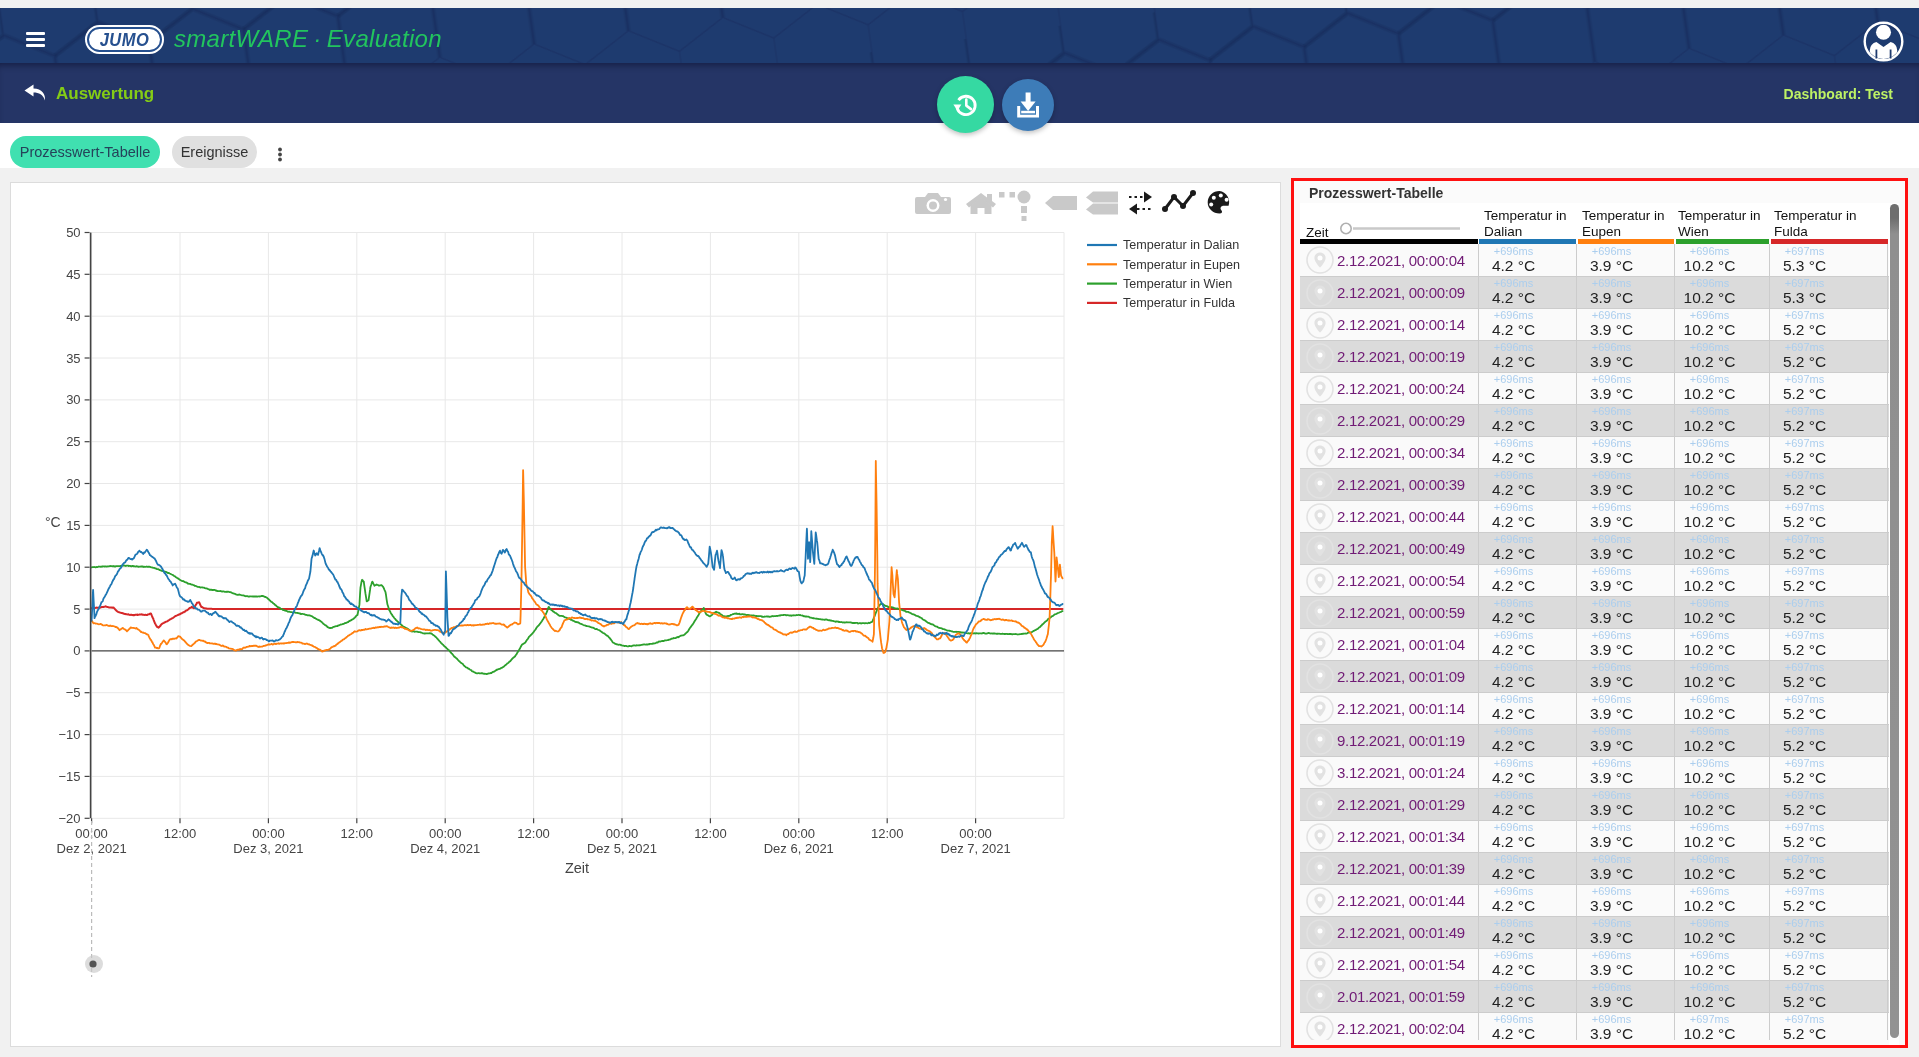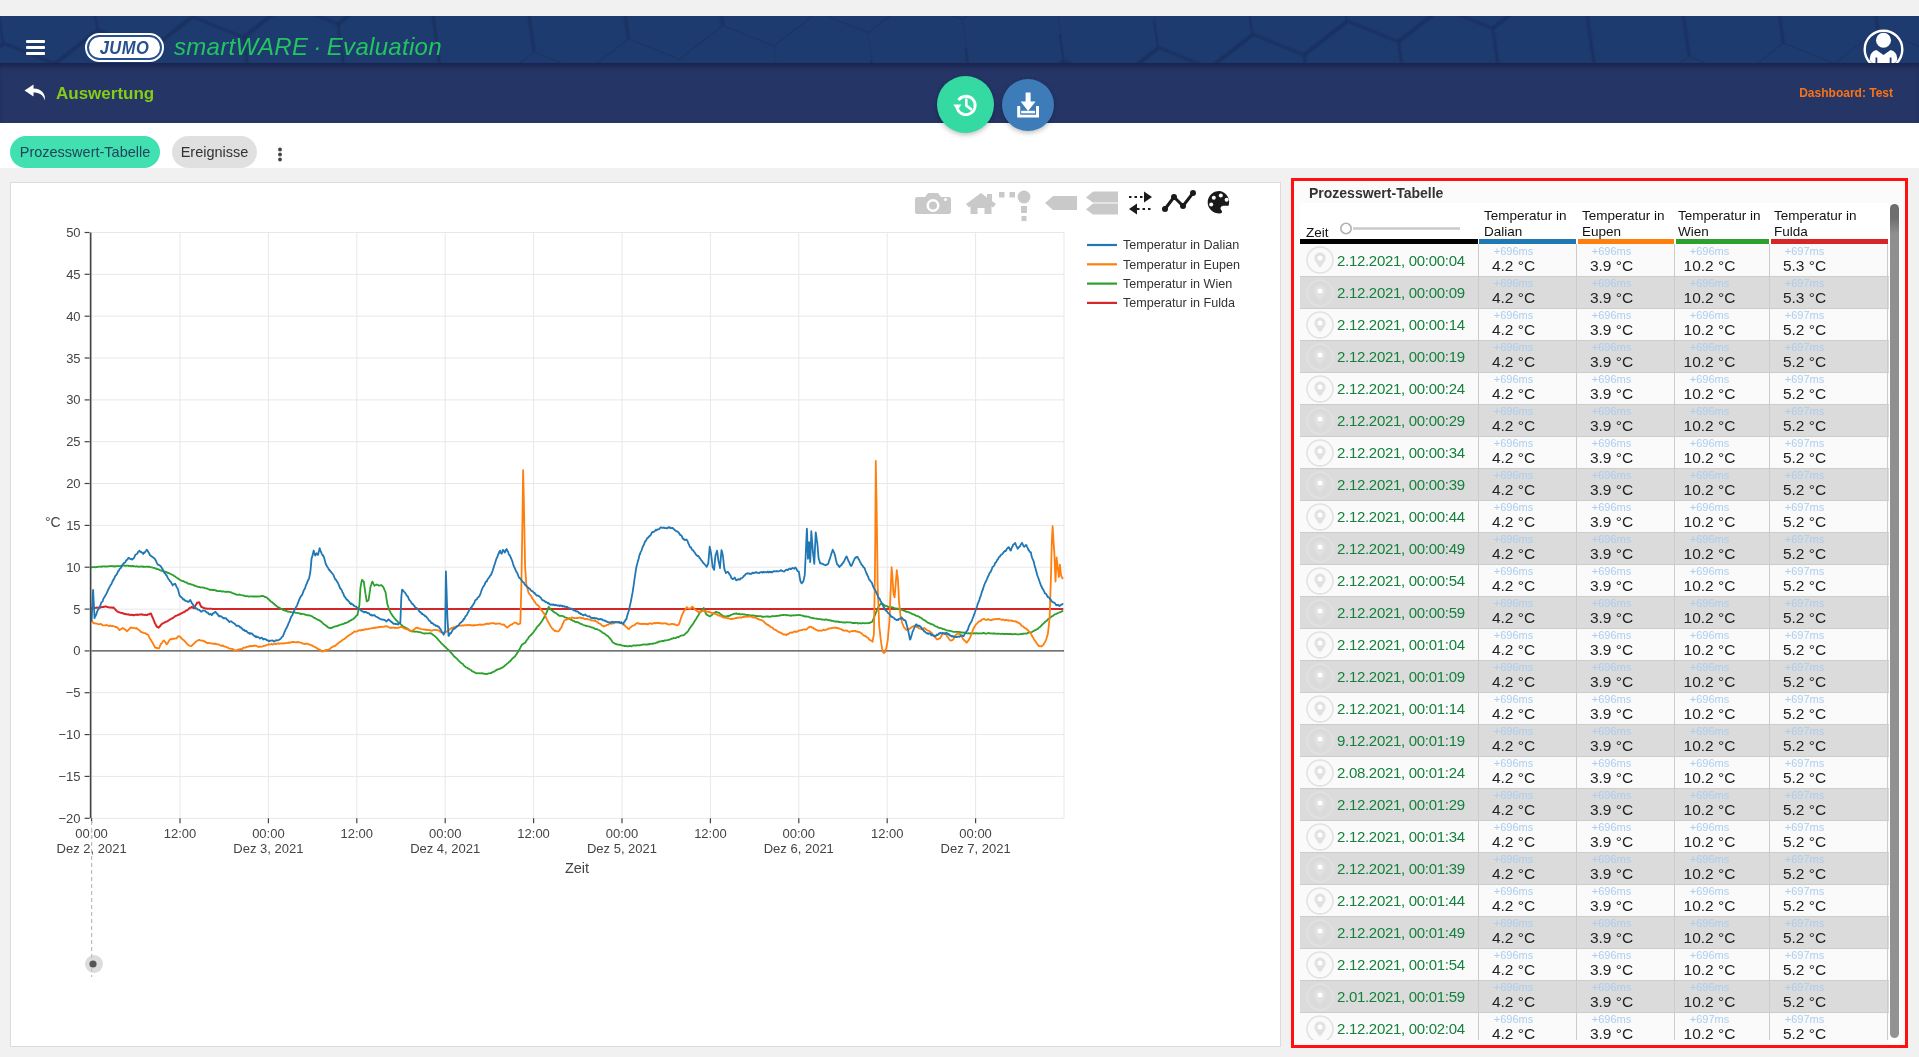--- a/index.html
+++ b/index.html
@@ -1,49 +1,49 @@
 <!DOCTYPE html>
 <html lang="de"><head><meta charset="utf-8"><title>smartWARE Evaluation</title>
 <style>
 *{margin:0;padding:0;box-sizing:border-box}
 html,body{width:1919px;height:1057px;overflow:hidden}
 body{font-family:"Liberation Sans",sans-serif;background:#f1f1f1;position:relative}
-#bar1{position:absolute;left:0;top:16px;width:1919px;height:77px;background:#1e3b6f;overflow:hidden}
+#bar1{position:absolute;left:0;top:8px;width:1919px;height:77px;background:#1e3b6f;overflow:hidden}
 #bar2{position:absolute;left:0;top:63px;width:1919px;height:60px;background:#253566;box-shadow:inset 0 6px 7px -4px rgba(0,0,25,.45)}
 #chipstrip{position:absolute;left:0;top:123px;width:1919px;height:45px;background:#fff}
 #burger{position:absolute;left:26px;top:24px;width:19px;height:15px}
 #burger span{position:absolute;left:0;width:19px;height:2.6px;background:#fff;border-radius:1px}
 #logo{position:absolute;left:87px;top:19px;width:75px;height:25px;background:#fff;border:2.5px solid #26508f;border-radius:12.5px;box-shadow:0 0 0 2px #fff;display:flex;align-items:center;justify-content:center}
 #logo b{color:#26508f;font-size:16.5px;font-style:italic;letter-spacing:.5px;transform:scaleY(1.1)}
 #apptitle{position:absolute;left:174px;top:17px;color:#22c55e;font-size:24px;font-style:italic;letter-spacing:.3px}
 #avatar{position:absolute;left:1863px;top:13px}
 #back{position:absolute;left:24px;top:21px}
 #bar2 .t{position:absolute;left:56px;top:21px;color:#84cc16;font-size:17px;font-weight:bold}
-#dash{position:absolute;right:26px;top:23px;color:#f97316;font-size:12px;font-weight:bold}
+#dash{position:absolute;right:26px;top:23px;color:#bef264;font-size:14px;font-weight:bold}
 .chip{position:absolute;top:13px;height:32px;border-radius:16.5px;display:flex;align-items:center;justify-content:center;font-size:14.5px}
 #chip1{left:10px;width:150px;background:#40e0b0;color:#25435a}
 #chip2{left:172px;width:85px;background:#e0e0e0;color:#333}
 #dots{position:absolute;left:277px;top:23.5px}
 #btng{position:absolute;left:937px;top:76px;width:57px;height:57px;border-radius:50%;background:#35d9a2;box-shadow:0 2px 5px rgba(0,0,0,.25)}
 #btnb{position:absolute;left:1002px;top:79px;width:52px;height:52px;border-radius:50%;background:#3d7cb8;box-shadow:0 2px 5px rgba(0,0,0,.25)}
 #chartcard{position:absolute;left:10px;top:182px;width:1271px;height:865px;background:#fff;border:1px solid #dcdcdc}
 #tpanel{position:absolute;left:1291px;top:178px;width:617px;height:870px;background:#fbfbfb;border:3px solid #f11}
 #ttitle{position:absolute;left:1309px;top:185px;font-size:14px;font-weight:bold;color:#333}
 #thead{position:absolute;left:1300px;top:203px;width:589px;height:41px;background:#fff}
 #thead .zeit{position:absolute;left:6px;top:22px;font-size:13.5px;color:#111}
 #thead .hc{position:absolute;top:5px;font-size:13.5px;color:#111;line-height:15.5px}
 .bar{position:absolute;bottom:0;height:5px}
 #tbl{position:absolute;left:1300px;top:244px;width:589px;height:796px;overflow:hidden}
 .r{display:flex;height:32px;border-top:1px solid #ccc}
 .r:first-child{border-top:none;height:32px}
 .ro{background:#fafafa}
 .re{background:#dbdbdb}
 .cz{width:178px;display:flex;align-items:center}
 .pin{margin-left:6px;flex:none}
-.cz span{margin-left:3px;font-size:15px;letter-spacing:-.3px;color:#15803d;white-space:nowrap}
+.cz span{margin-left:3px;font-size:15px;letter-spacing:-.3px;color:#701a75;white-space:nowrap}
 .cv{display:flex;flex-direction:column;align-items:flex-start;justify-content:center;border-left:1px solid #ccc}
 .c1,.c2{width:98px}.c3{width:95px}.c4{width:119px;border-right:1px solid #ccc}
 .cv s{text-decoration:none;font-size:11px;line-height:11px;color:#abceee;width:69px;text-align:center}
 .cv b{font-weight:400;font-size:15.5px;line-height:18px;color:#222;width:69px;text-align:center}
 #sbar{position:absolute;left:1889px;top:203px;width:10px;height:842px;background:#fff}
 #thumb{position:absolute;left:1889.5px;top:204px;width:9px;height:834px;border-radius:4.5px;background:linear-gradient(180deg,#6e6e6e 0,#6e6e6e 14px,#8f8f8f 30px,#929292 100%)}
 </style></head>
 <body>
 <div id="bar1">
     <svg width="1919" height="63" style="position:absolute;left:0;top:0">
@@ -696,21 +696,21 @@
         <b>5.2 °C</b>
       </div>
     </div>
     <div class="r ro">
       <div class="cz">
         <svg class="pin" width="28" height="28" viewBox="0 0 28 28">
           <circle cx="14" cy="14" r="13" fill="none" stroke="#e2e2e2" stroke-width="1.6"></circle>
           <path d="M14 6.5c-3.2 0-5.6 2.4-5.6 5.5 0 4.1 5.6 9.6 5.6 9.6s5.6-5.5 5.6-9.6c0-3.1-2.4-5.5-5.6-5.5z" fill="#e2e2e2"></path>
           <circle cx="14" cy="11.9" r="2.5" fill="#fff"></circle>
         </svg>
-        <span>2.08.2021, 00:01:24</span>
+        <span>3.12.2021, 00:01:24</span>
       </div>
       <div class="cv c1">
         <s>+696ms</s>
         <b>4.2 °C</b>
       </div>
       <div class="cv c2">
         <s>+696ms</s>
         <b>3.9 °C</b>
       </div>
       <div class="cv c3">

